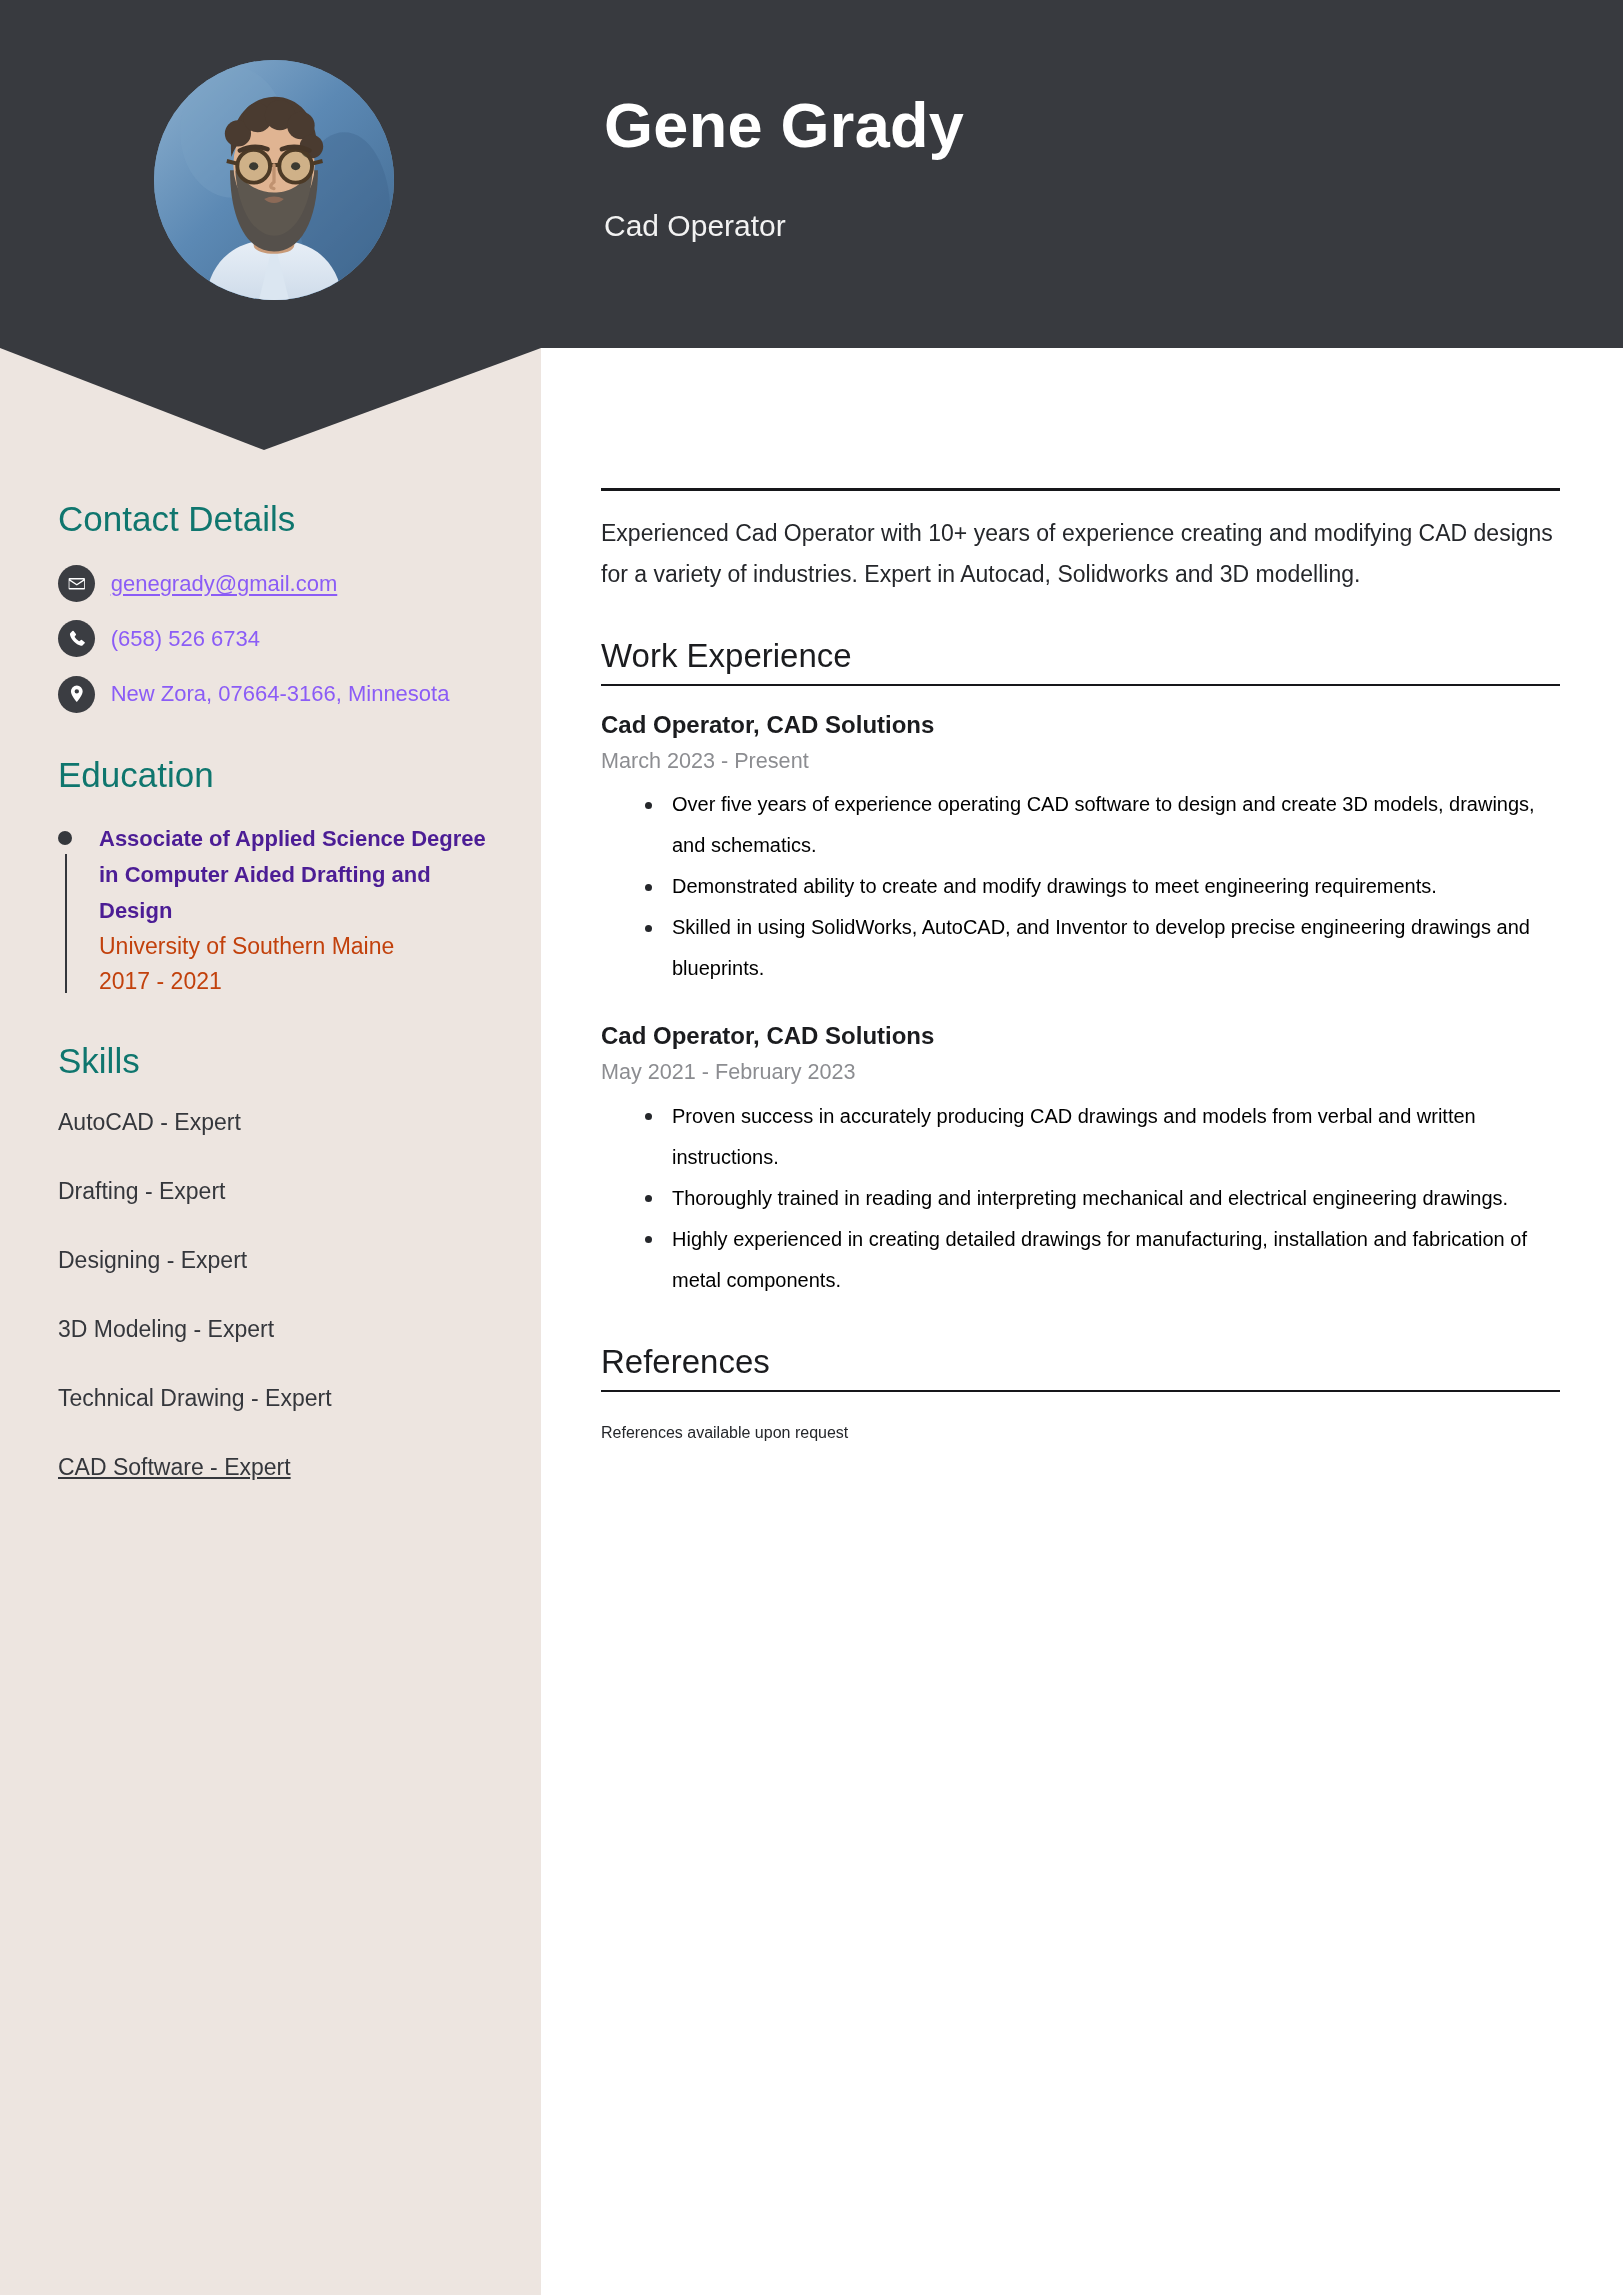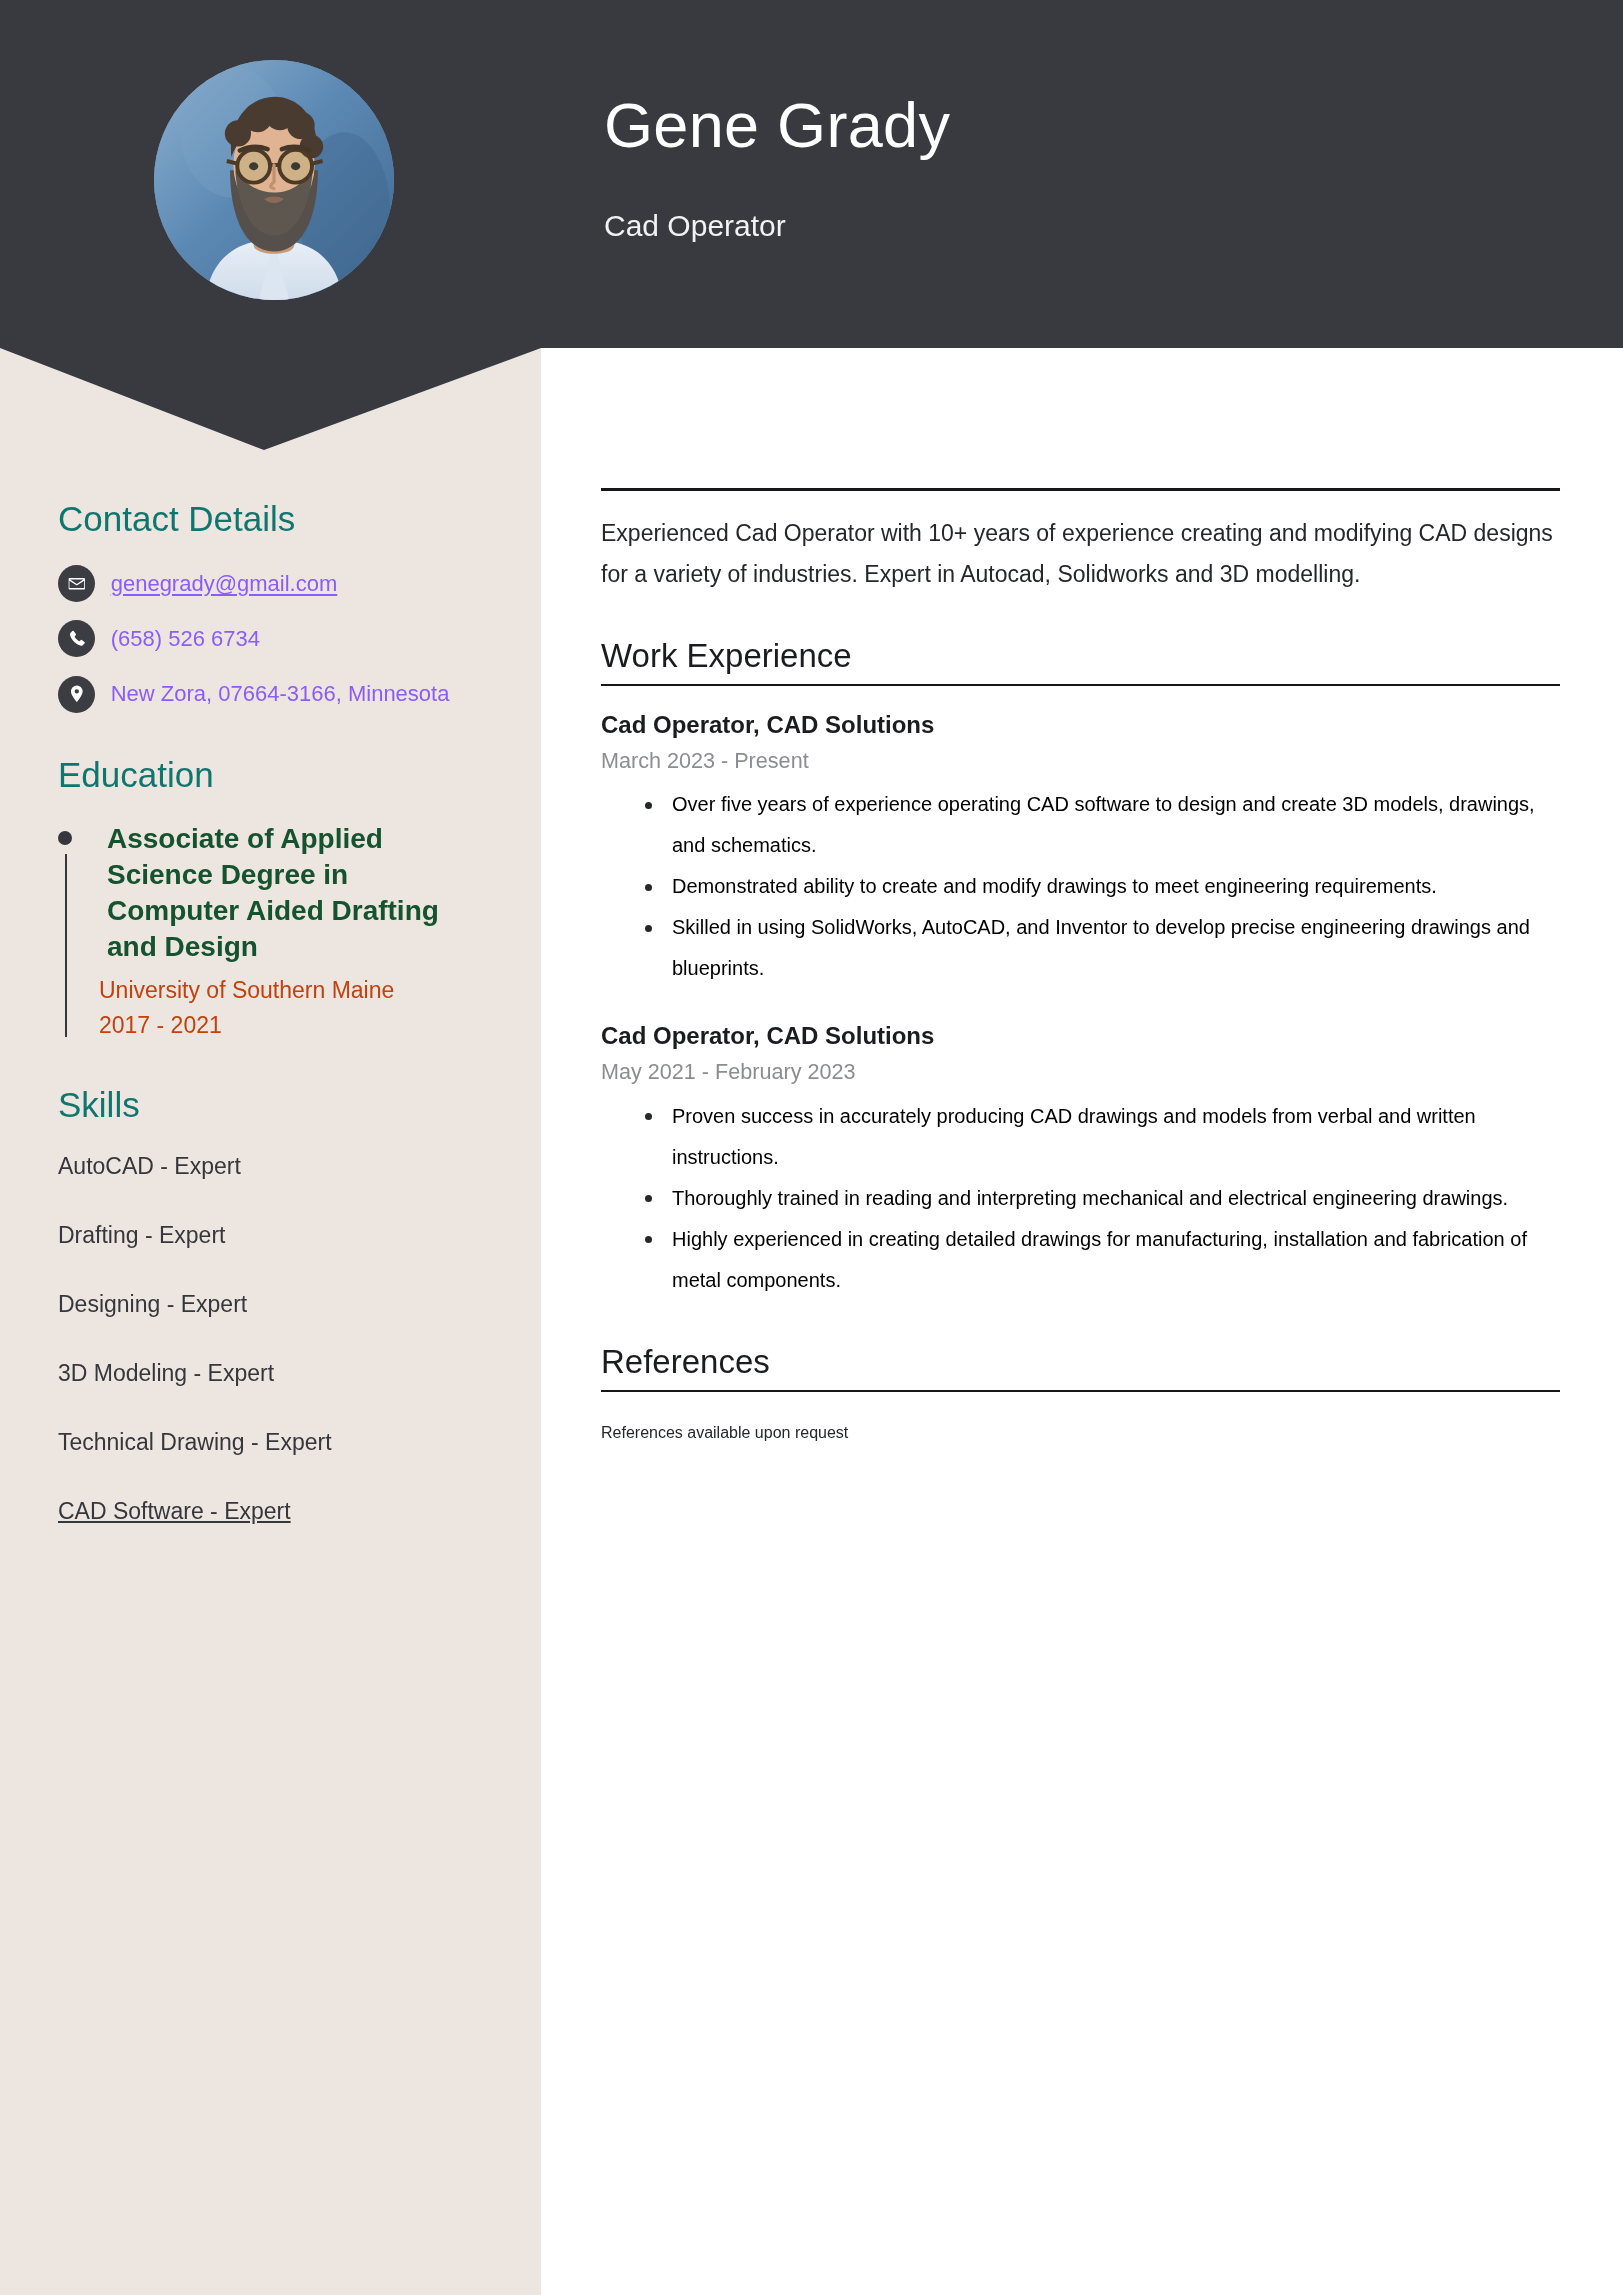--- a/index.html
+++ b/index.html
@@ -67,21 +67,21 @@
   }
   .avatar svg { display: block; width: 240px; height: 240px; }
 
   
   .header-name {
     position: absolute;
     left: 604px;
     top: 89px;
     font-size: 63px;
     line-height: 73px;
-    font-weight: 400;
+    font-weight: 700;
     color: #ffffff;
     letter-spacing: 0.3px;
     white-space: nowrap;
   }
   .header-role {
     position: absolute;
     left: 604px;
     top: 207px;
     font-size: 30px;
     line-height: 37px;
@@ -151,25 +151,25 @@
   }
   .edu-rail {
     position: absolute;
     left: 6.5px;
     top: 33px;
     bottom: 5.2px;
     width: 2px;
     background: #35373c;
   }
   .edu-degree {
-    font-size: 28px;
+    font-size: 22px;
     line-height: 36px;
     font-weight: 700;
-    color: #14532d;
-    margin: 8px;
+    color: #4c1d95;
+    margin: 0;
   }
   .edu-school, .edu-dates {
     font-size: 23px;
     line-height: 35px;
     font-weight: 400;
     color: #c2410c;
     margin: 0;
   }
 
   

